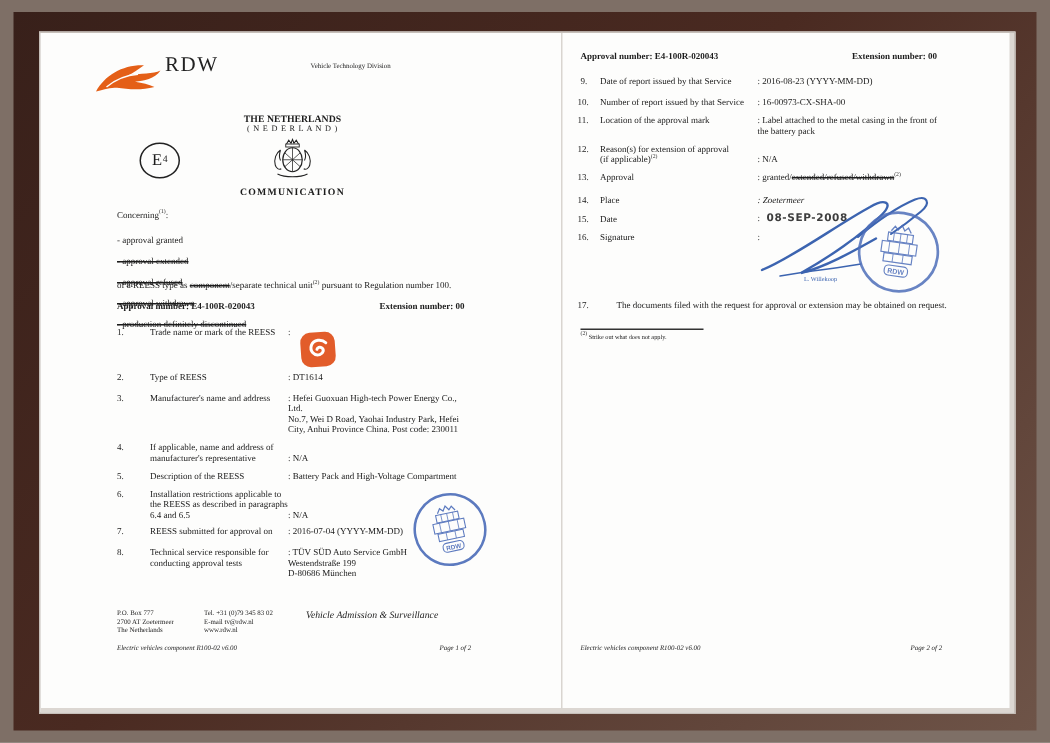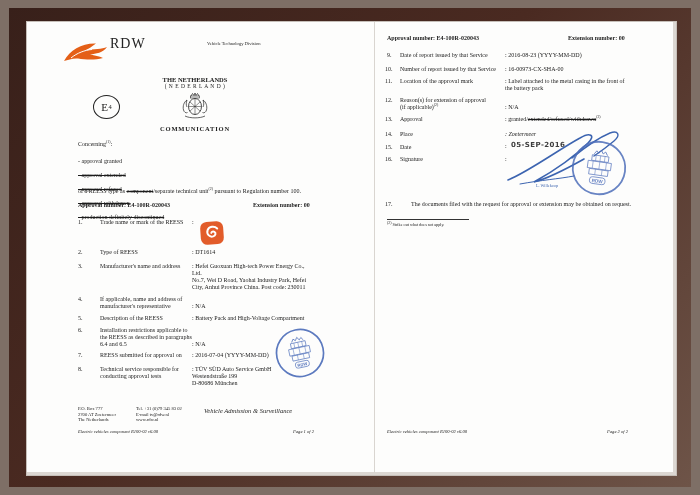--- a/index.html
+++ b/index.html
@@ -171,21 +171,21 @@
   <div class="abs t" style="left:400px;top:116px">Approval</div>
   <div class="abs t" style="left:505px;top:116px"><span>: granted/</span><span class="s">extended/refused/withdrawn</span><span class="sup">(2)</span></div>
 
   <div class="abs t" style="left:385px;top:131px">14.</div>
   <div class="abs t" style="left:400px;top:131px">Place</div>
   <div class="abs t i" style="left:505px;top:131px">: Zoetermeer</div>
 
   <div class="abs t" style="left:385px;top:144px">15.</div>
   <div class="abs t" style="left:400px;top:144px">Date</div>
   <div class="abs t" style="left:505px;top:143px">:</div>
-  <div class="abs datestamp" style="left:511px;top:141px">05-SEP-2016</div>
+  <div class="abs datestamp" style="left:511px;top:141px">08-SEP-2008</div>
 
   <div class="abs t" style="left:385px;top:156px">16.</div>
   <div class="abs t" style="left:400px;top:156px">Signature</div>
   <div class="abs t" style="left:505px;top:156px">:</div>
 
   <svg class="abs" style="left:500px;top:128px" width="148" height="64" viewBox="0 0 148 64">
     <path d="M8,52 C28,44 58,22 80,10 C90,4 96,7 88,15 C74,29 52,44 34,54 C50,50 68,40 84,31" fill="none" stroke="#3c64b0" stroke-width="1.6" stroke-linecap="round"></path>
     <path d="M72,30 C84,20 98,10 110,5 C118,2 121,7 114,13 C108,18 100,24 94,28" fill="none" stroke="#3c64b0" stroke-width="1.4" stroke-linecap="round"></path>
     <path d="M20,56 C42,52 58,51 74,48" fill="none" stroke="#3c64b0" stroke-width="1" stroke-linecap="round"></path>
   </svg>

